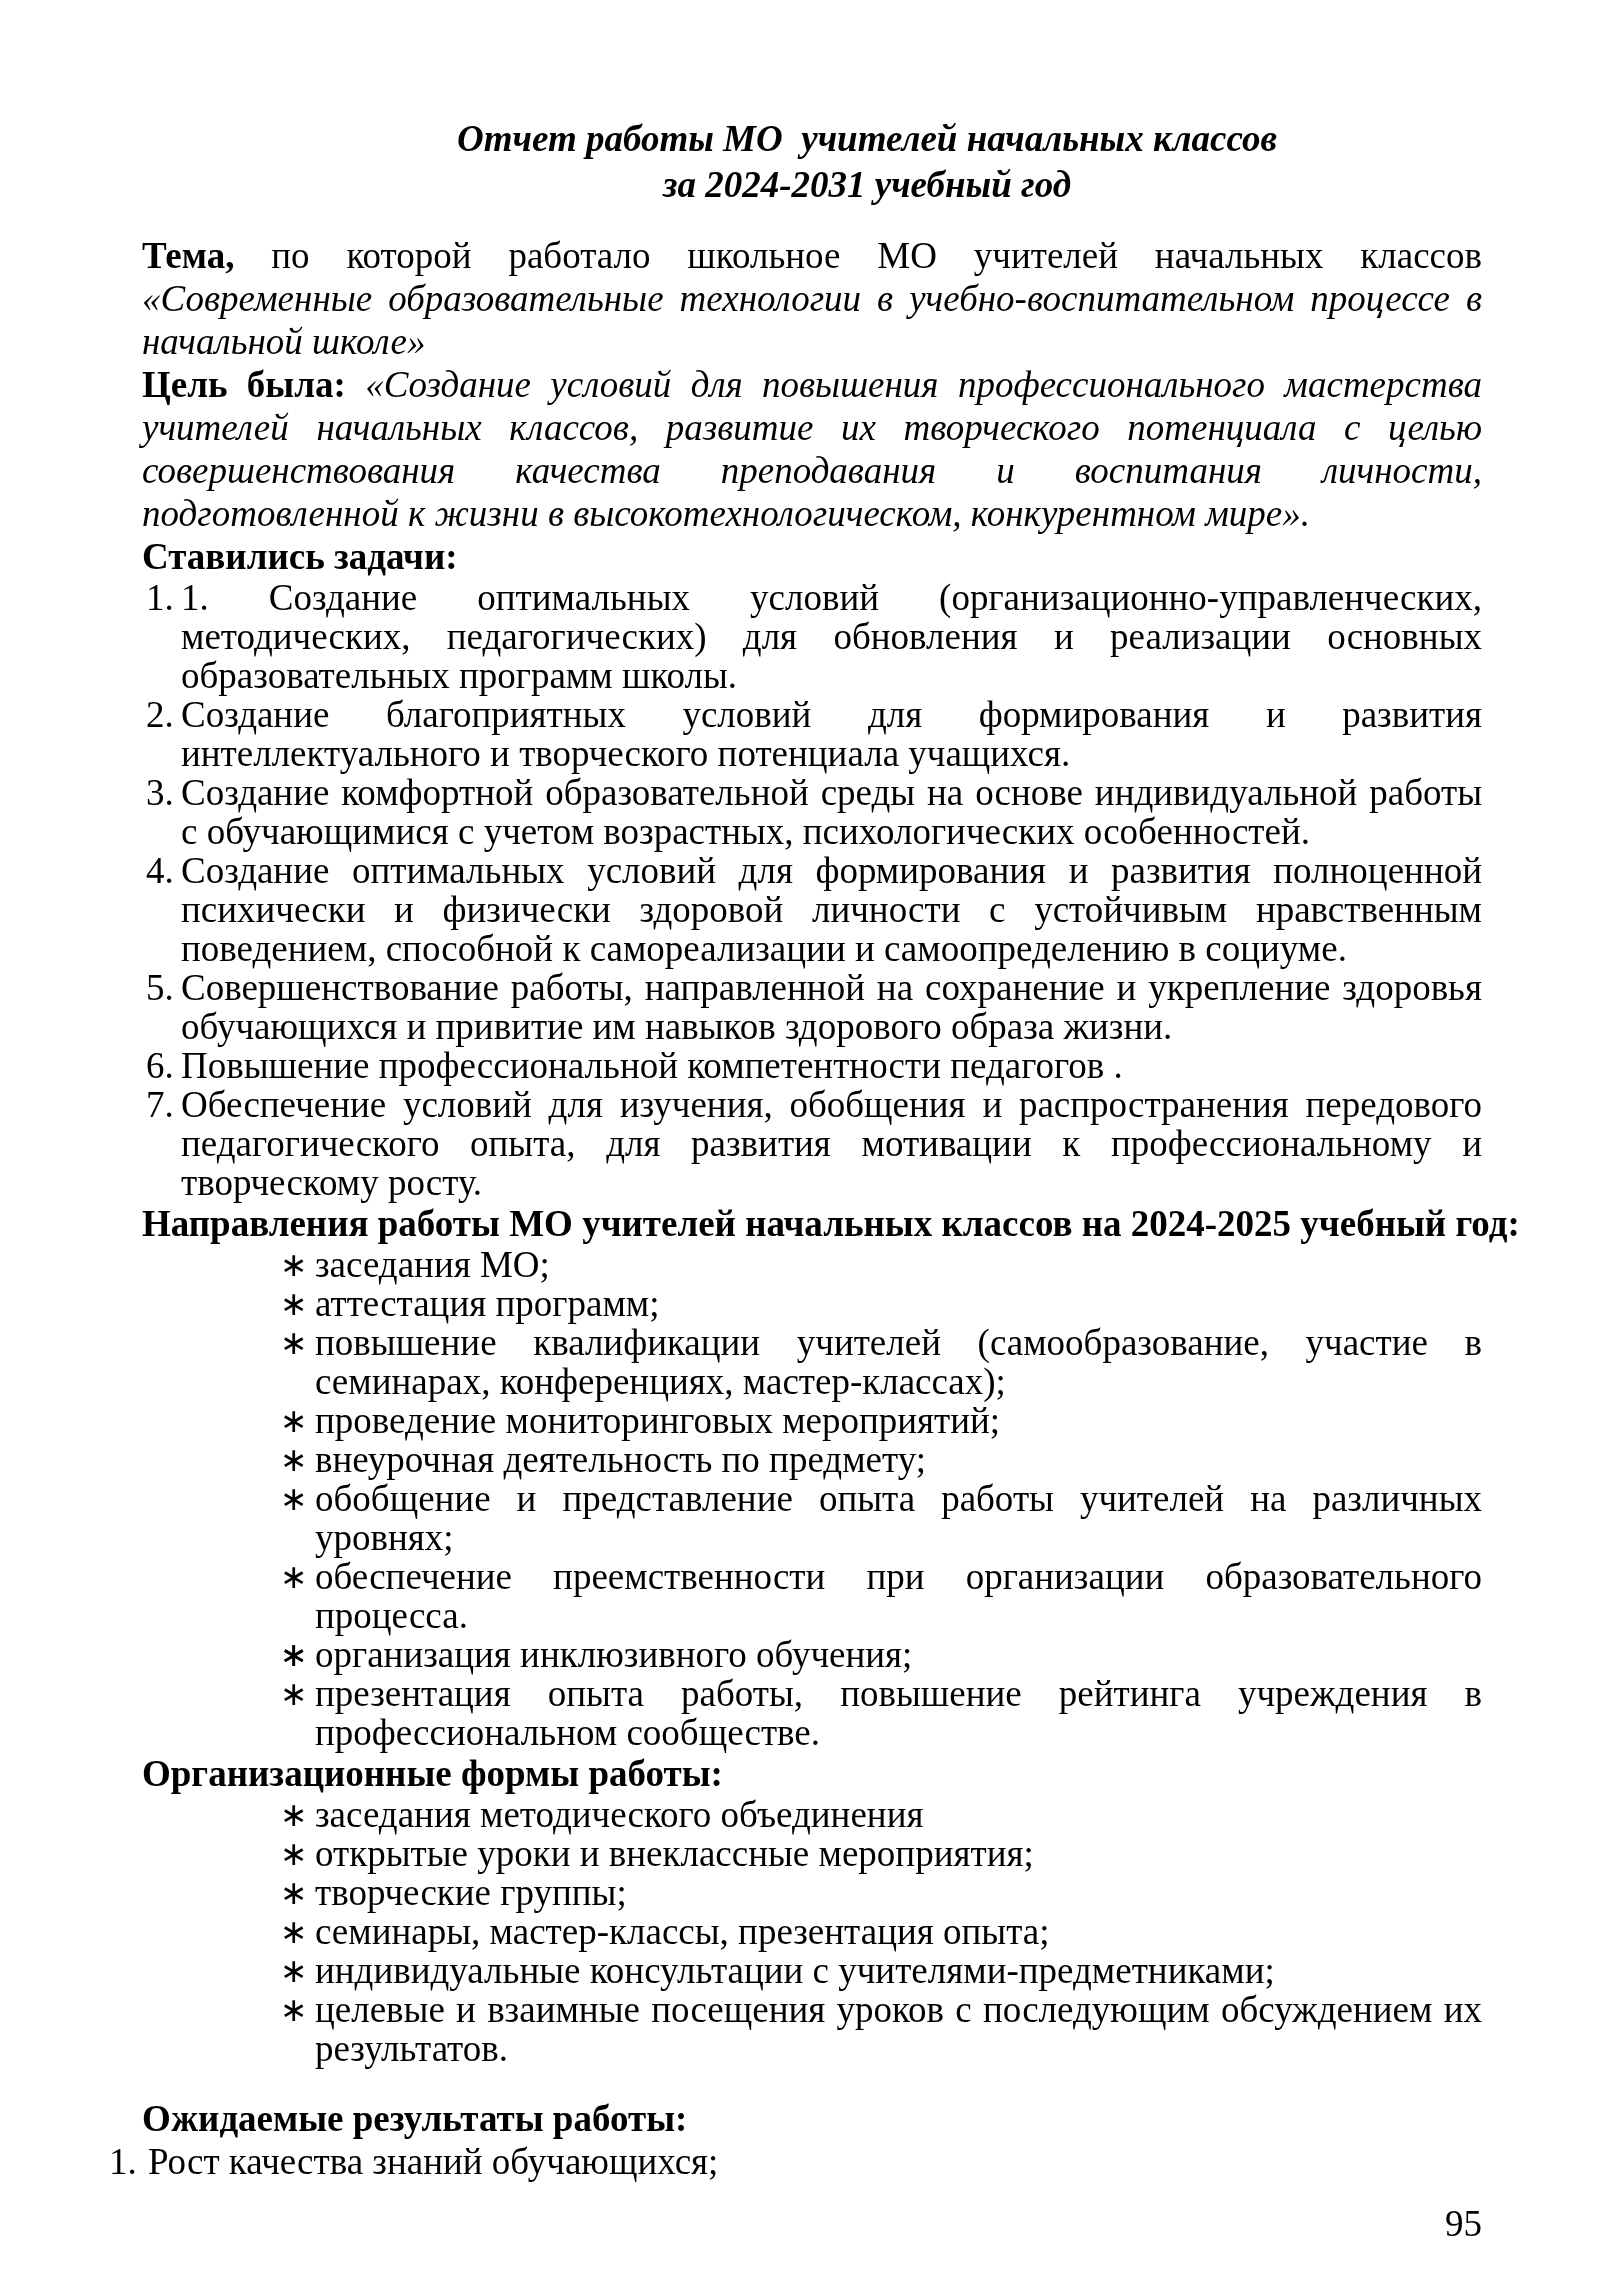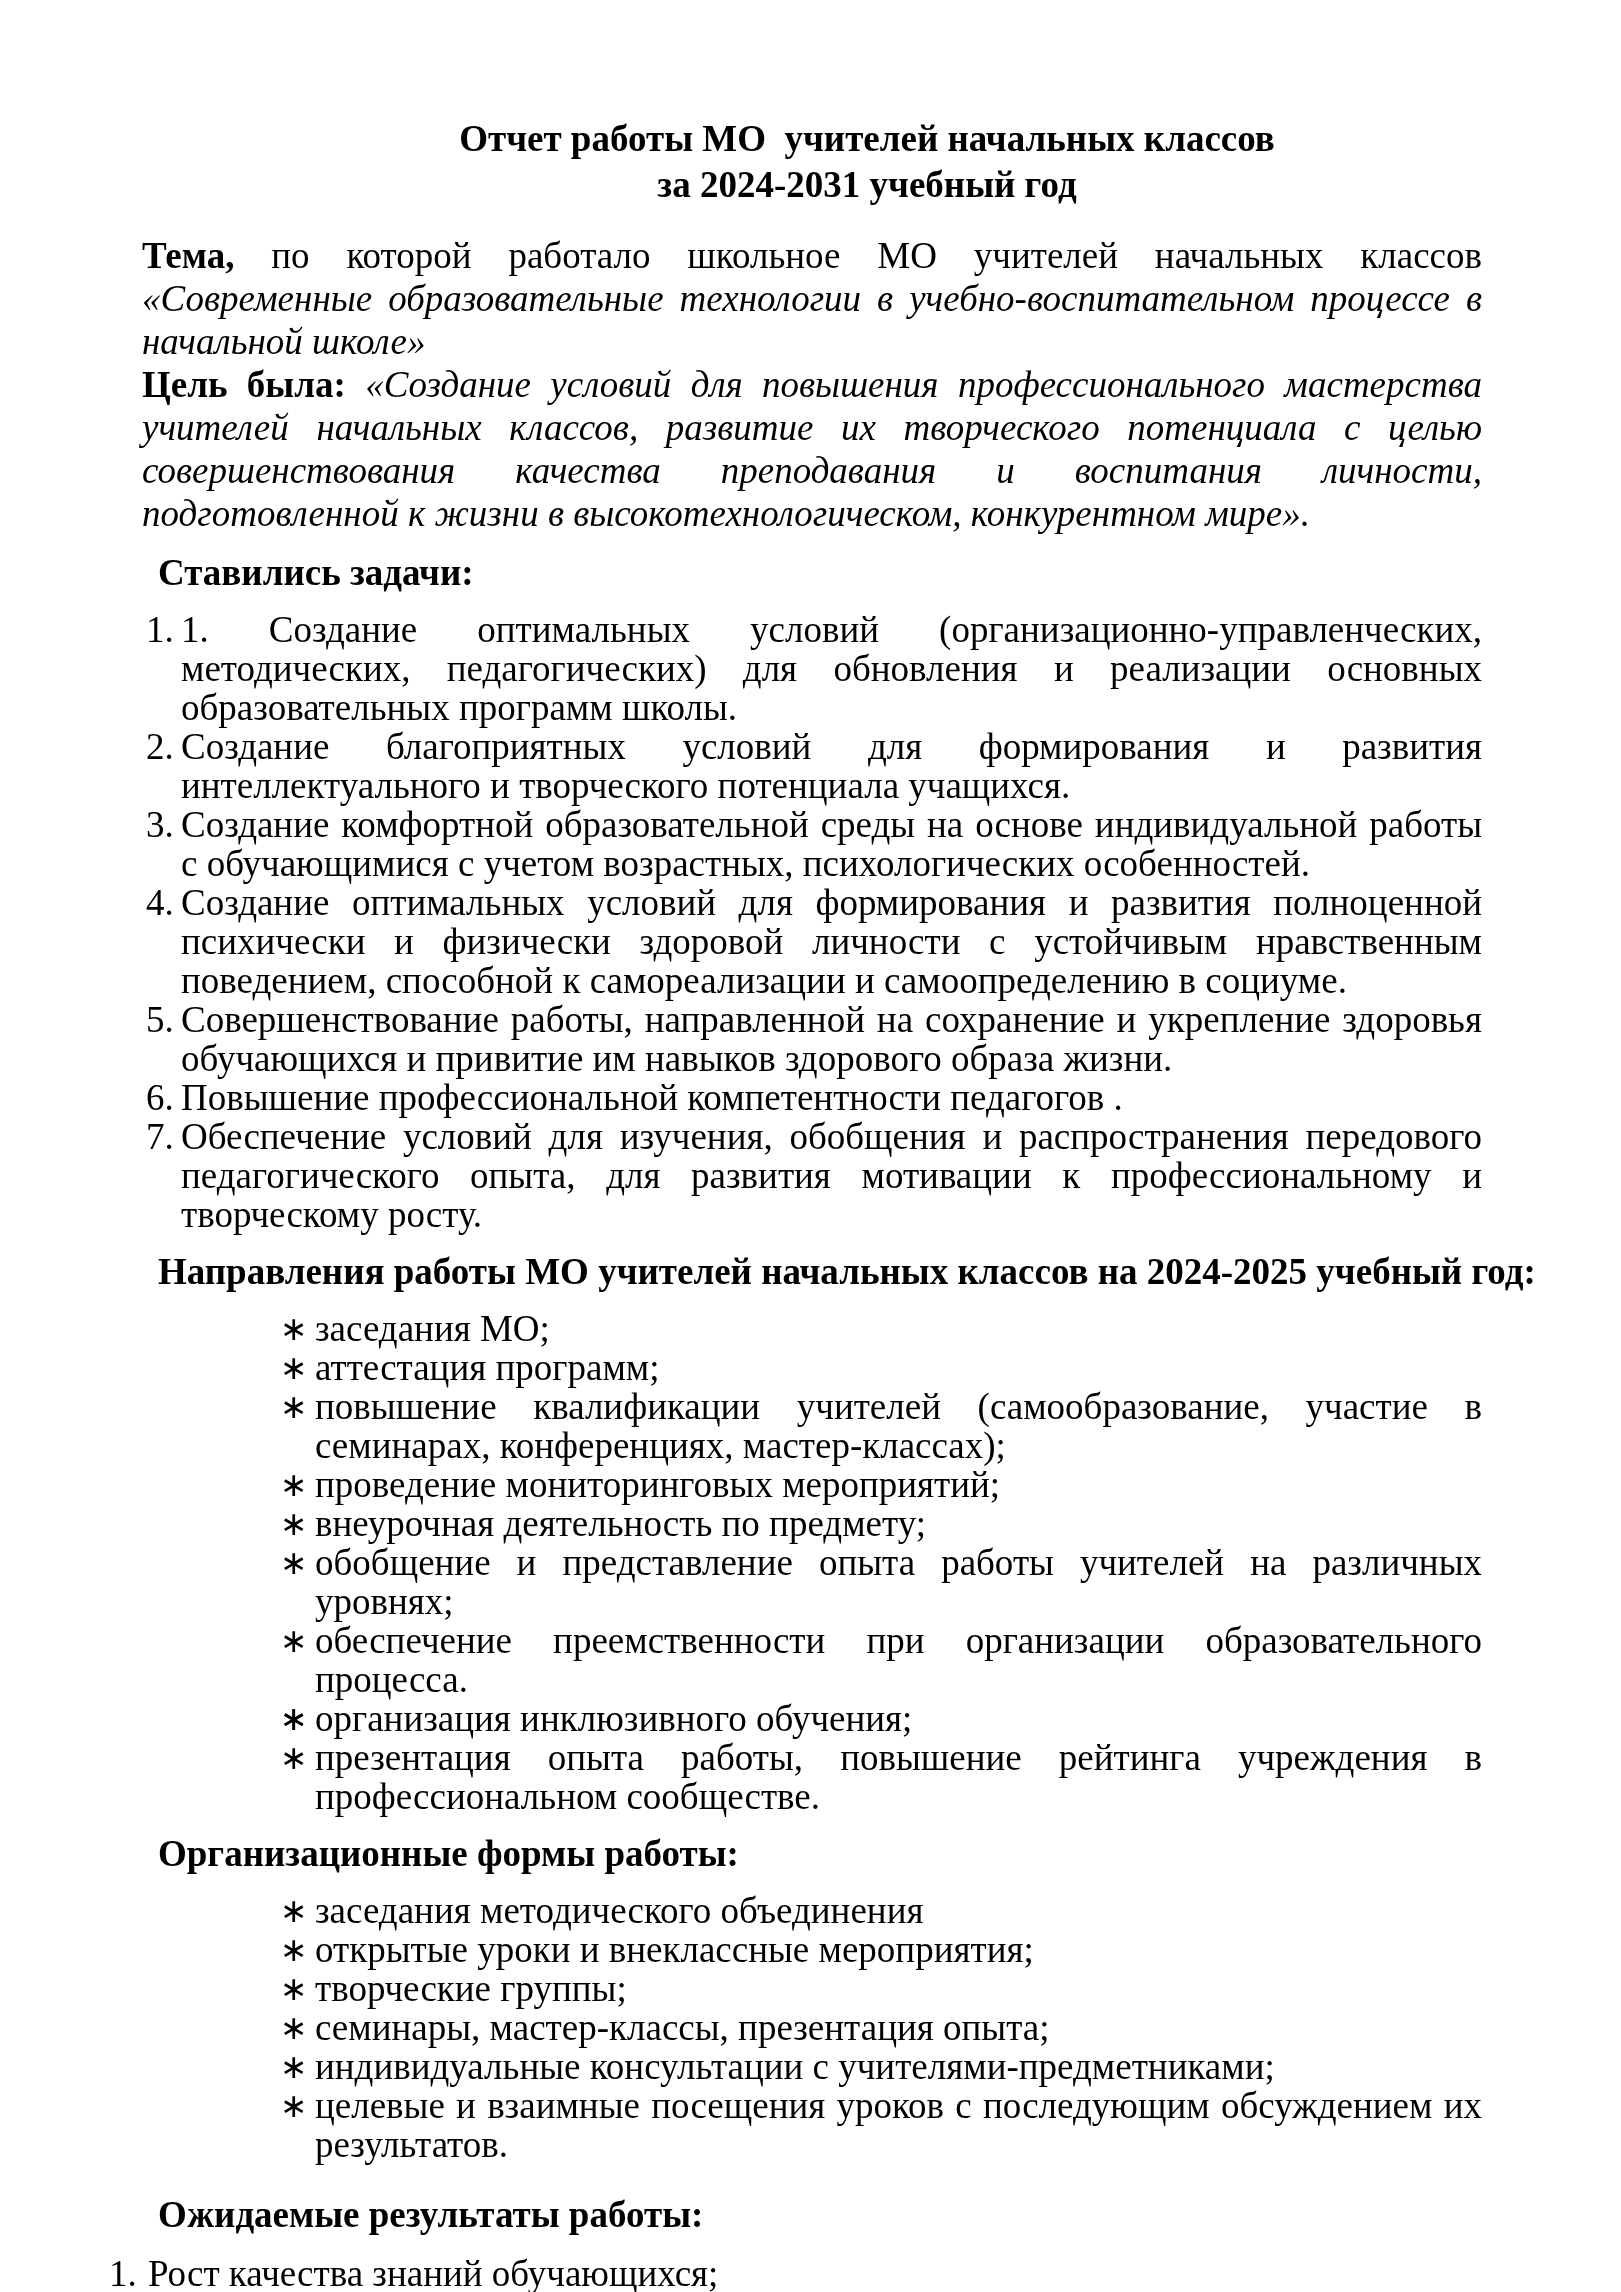--- a/index.html
+++ b/index.html
@@ -19,30 +19,30 @@
     padding: 116px 139px 0 142px;
   }
   .title {
     margin: 0 0 25.5px 0;
     padding-left: 110px;
     font-size: 37px;
     font-weight: bold;
     text-align: center;
     line-height: 46px;
   }
-  .title .tline { display: block; white-space: pre; }
+  .title .tline { display: block; white-space: pre; font-style: italic; }
   .para {
     margin: 0;
     text-align: justify;
     line-height: 43px;
   }
   .b { font-weight: bold; }
   .i { font-style: italic; }
   .heading {
-    margin: 16px;
+    margin: 0;
     font-size: 37px;
     font-weight: bold;
     line-height: 43px;
     white-space: nowrap;
   }
   .num-list, .star-list { margin: 0; }
   .num-item {
     position: relative;
     margin-left: 39px;
     text-align: justify;

